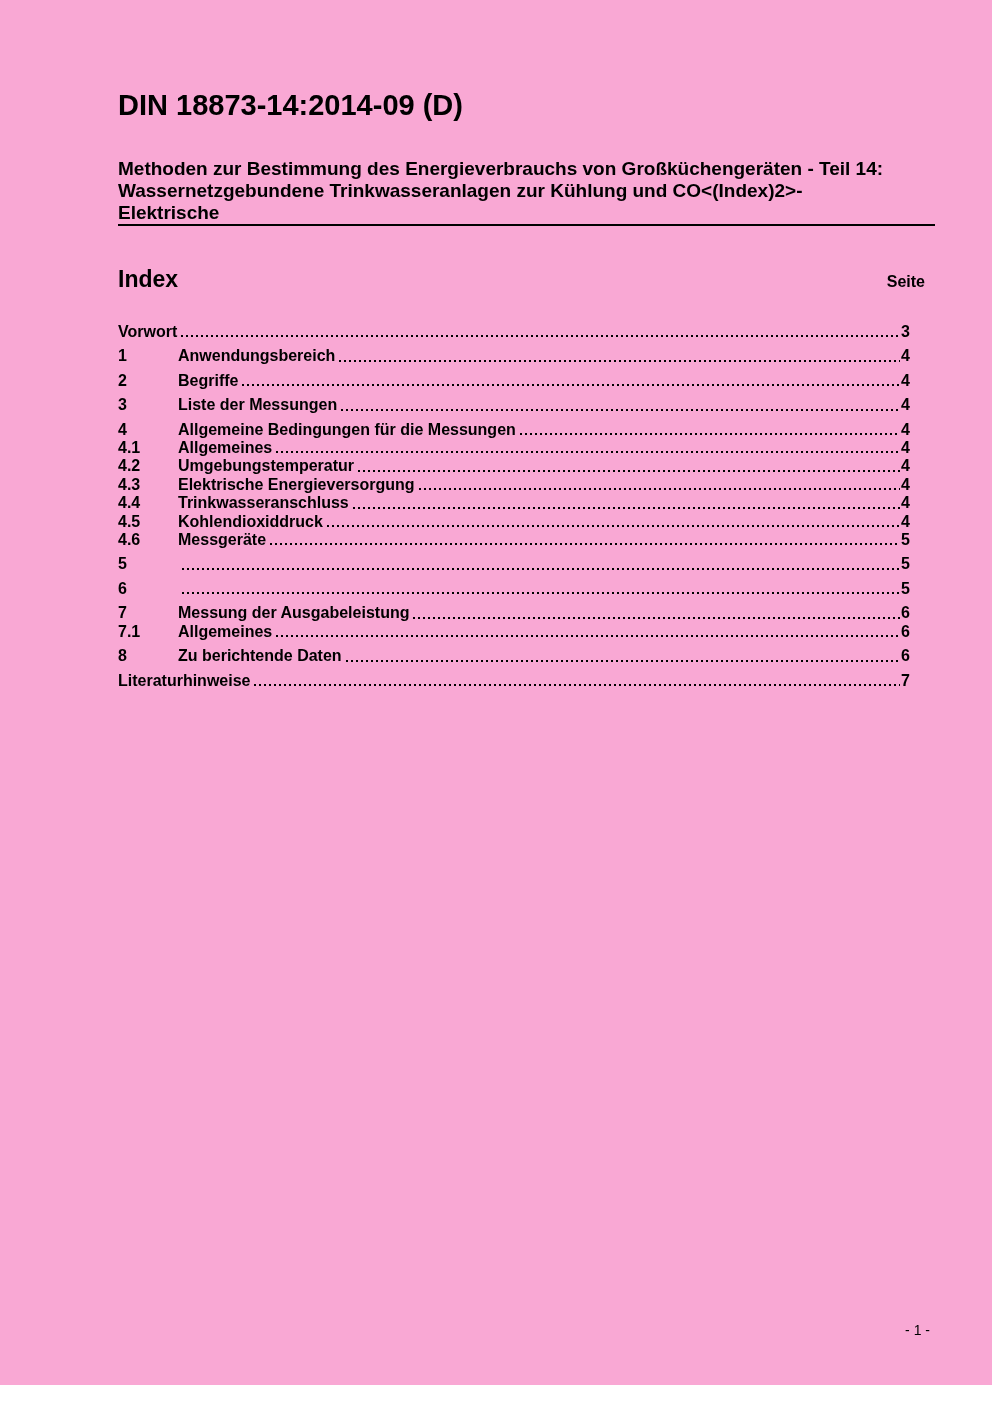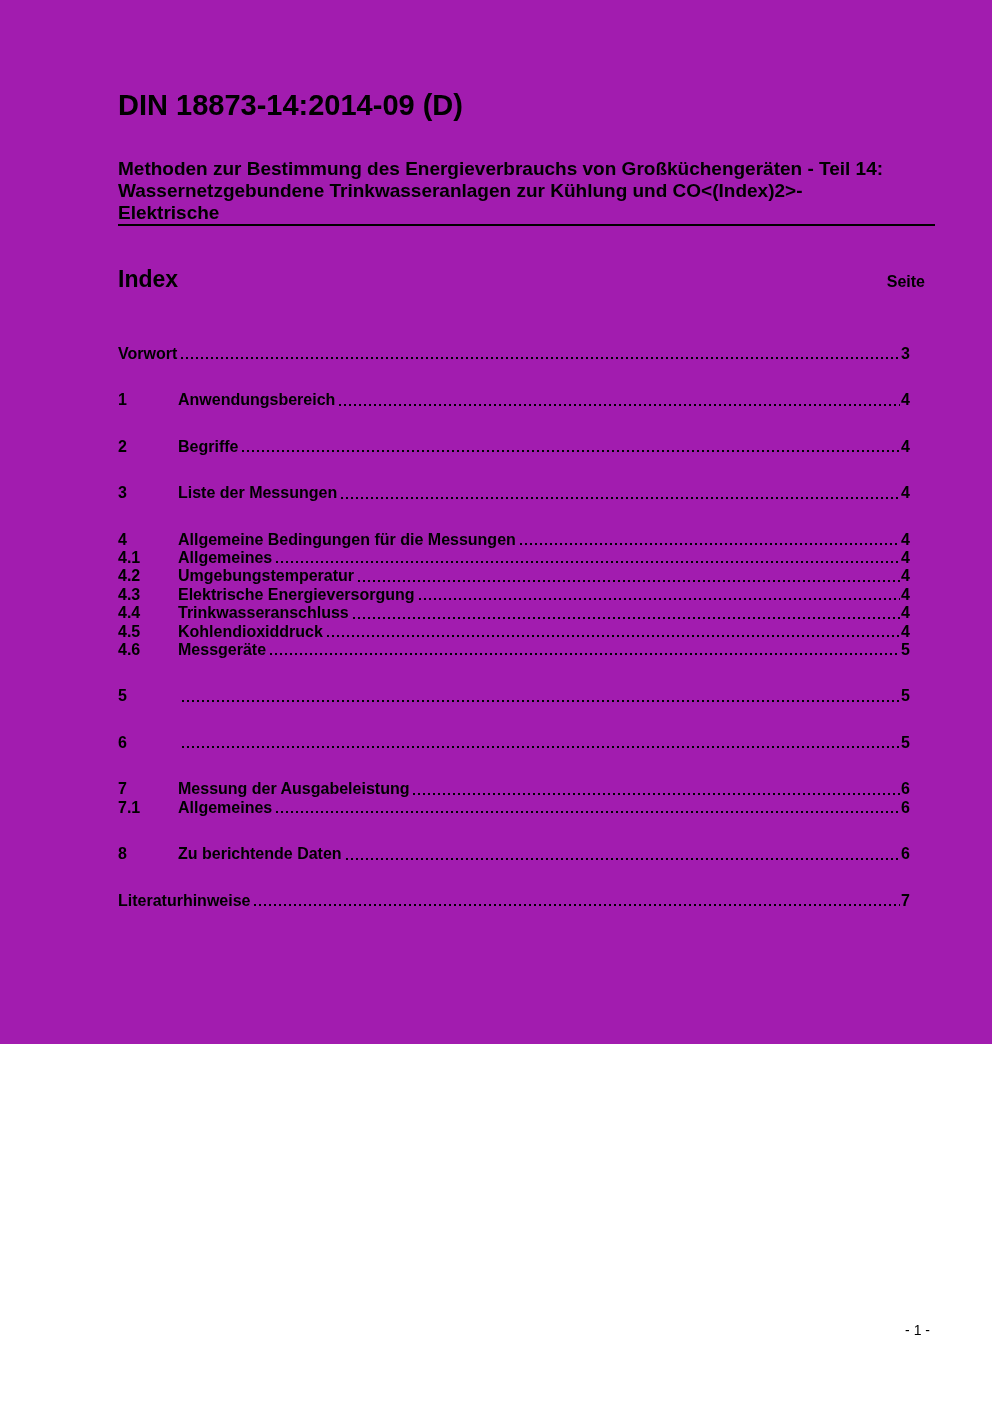--- a/index.html
+++ b/index.html
@@ -11,22 +11,22 @@
     width: 992px;
     height: 1403px;
     font-family: "Liberation Sans", sans-serif;
     color: #000000;
     position: relative;
     overflow: hidden;
   }
   .page {
     position: relative;
     width: 992px;
-    height: 1044px;
-    background: #a21caf;
+    height: 1385px;
+    background: #f9a8d4;
   }
 
   
   .header {
     position: absolute;
     left: 118px;
     top: 88px;
     width: 817px;
   }
   .doc-code {
@@ -75,21 +75,21 @@
     top: 317px;
     font-size: 16px;
     font-weight: bold;
     line-height: 18.4px;
   }
   .toc-row {
     display: flex;
     align-items: baseline;
   }
   .toc-row.main {
-    margin-top: 28px;
+    margin-top: 6px;
   }
   .toc-num {
     flex: none;
     width: 60px;
   }
   .toc-label {
     flex: none;
     white-space: nowrap;
   }
   .toc-dots {

